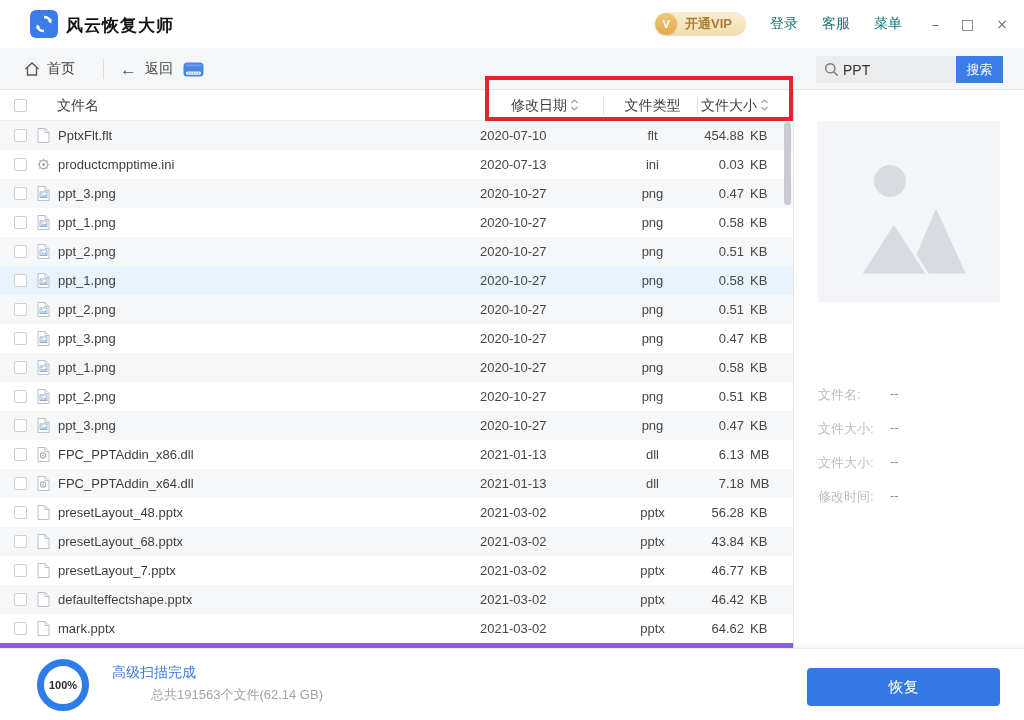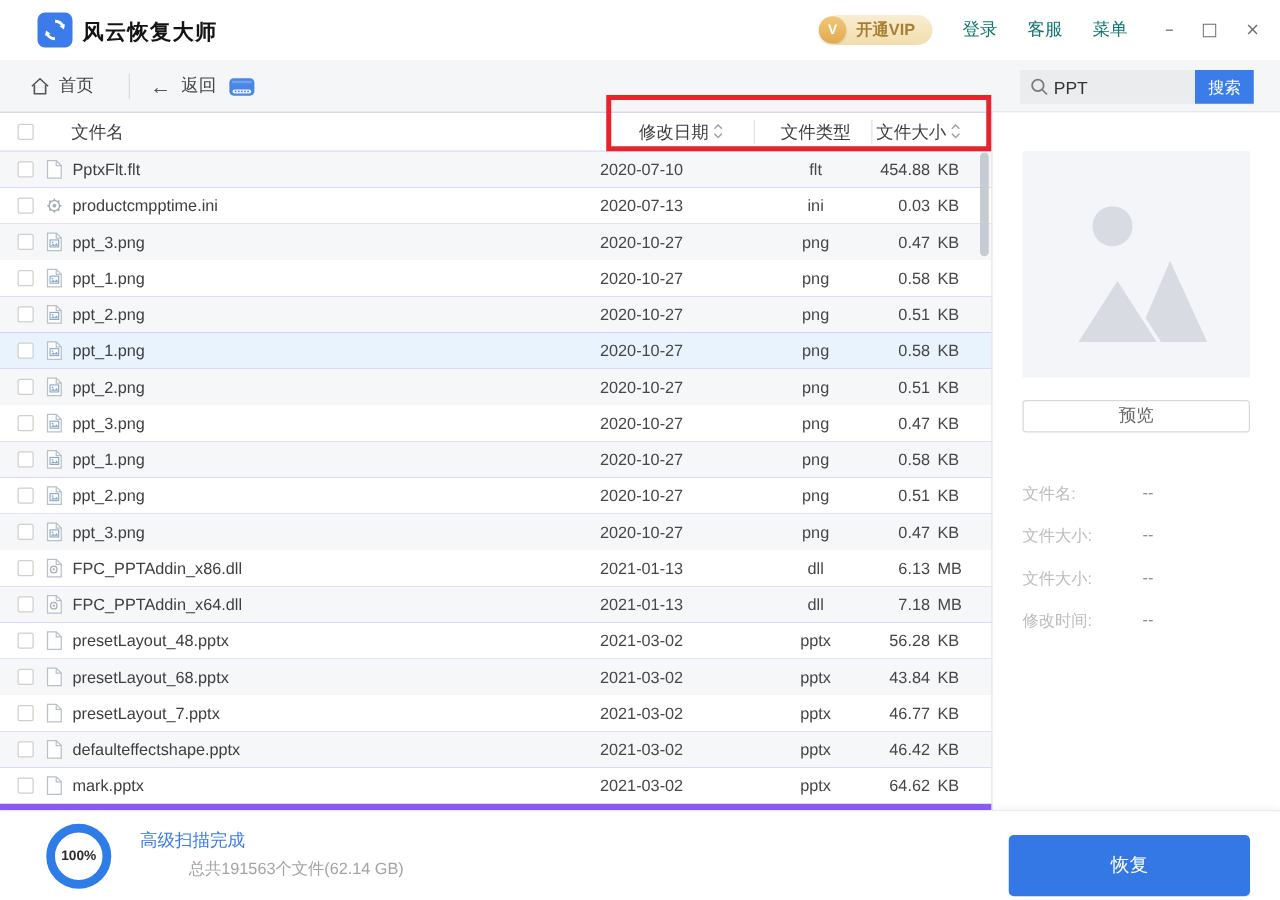--- a/index.html
+++ b/index.html
@@ -59,30 +59,30 @@
   .scroll-thumb { position:absolute; left:784px; top:122px; width:7px; height:83px; border-radius:4px; background:#c7ccd2; cursor:pointer; }
 
   
   .annotation { position:absolute; left:485px; top:76px; width:308px; height:45px; border:4px solid #e7242b; z-index:99; pointer-events:none; }
 
   
   .side-panel { position:absolute; left:794px; top:90px; width:230px; height:558px; background:#fff; }
   .preview-box { position:absolute; left:24px; top:31px; width:182px; height:181px; background:#f3f5f8; display:flex; align-items:center; justify-content:center; }
   .preview-btn { position:absolute; left:24px; top:230px; width:182px; height:26px; background:#fff; border:1px solid #d9d9d9; border-radius:3px; font-size:14px; color:#666; cursor:pointer; font-family:inherit; }
   .detail-list { position:absolute; left:24px; top:296px; width:190px; }
-  .detail-item { display:flex; margin-bottom:16px; font-size:13px;gap:24px; }
+  .detail-item { display:flex; margin-bottom:16px; font-size:13px; }
   .detail-label { width:72px; color:#bcbcbc; }
   .detail-value { color:#8a8a8a; }
 
   
   .bottombar { position:absolute; left:0; top:648px; width:1024px; height:72px; background:#fff; border-top:1px solid #ebebeb; box-shadow:0 -2px 6px rgba(0,0,0,.05); }
   .progress-ring { position:absolute; left:37px; top:10px; width:52px; height:52px; border-radius:50%; border:7px solid #2e7ce8; background:#fff; display:flex; align-items:center; justify-content:center; font-size:11px; font-weight:bold; color:#2b2b2b; }
   .scan-status { position:absolute; left:112px; top:15px; font-size:14px; color:#3a7be8; }
   .scan-summary { position:absolute; left:112px; top:37px; font-size:13px; color:#a3a3a3;margin-left:39px; }
-  .recover-btn { position:absolute; left:807px; top:19px; width:193px; height:49px; background:#3478e6; border:none; border-radius:4px; color:#fff; font-size:15px; cursor:pointer; font-family:inherit; }
+  .recover-btn { position:absolute; left:807px; top:19px; width:193px; height:38px; background:#3478e6; border:none; border-radius:4px; color:#fff; font-size:15px; cursor:pointer; font-family:inherit; }
 </style>
 </head>
 <body>
 
 <div class="app">
 
   <div class="titlebar">
     <div class="logo">
       <svg width="20" height="20" viewBox="0 0 20 20">
         <path d="M10 3 a7 7 0 0 1 6.6 4.7" fill="none" stroke="#fff" stroke-width="2.4"></path>
@@ -468,21 +468,20 @@
   <div class="annotation"></div>
 
   <div class="side-panel">
     <div class="preview-box">
       <svg width="130" height="130" viewBox="0 0 130 130">
         <circle cx="46" cy="34" r="16" fill="#d8dce2"></circle>
         <polygon points="62,128 92,58 124,128" fill="#d8dce2" stroke="#f3f5f8" stroke-width="3"></polygon>
         <polygon points="16,128 50,75 84,128" fill="#d8dce2" stroke="#f3f5f8" stroke-width="3"></polygon>
       </svg>
     </div>
-    <button class="preview-btn">预览</button>
     <div class="detail-list">
         <div class="detail-item">
           <span class="detail-label">文件名:</span>
           <span class="detail-value">--</span>
         </div>
         <div class="detail-item">
           <span class="detail-label">文件大小:</span>
           <span class="detail-value">--</span>
         </div>
         <div class="detail-item">

